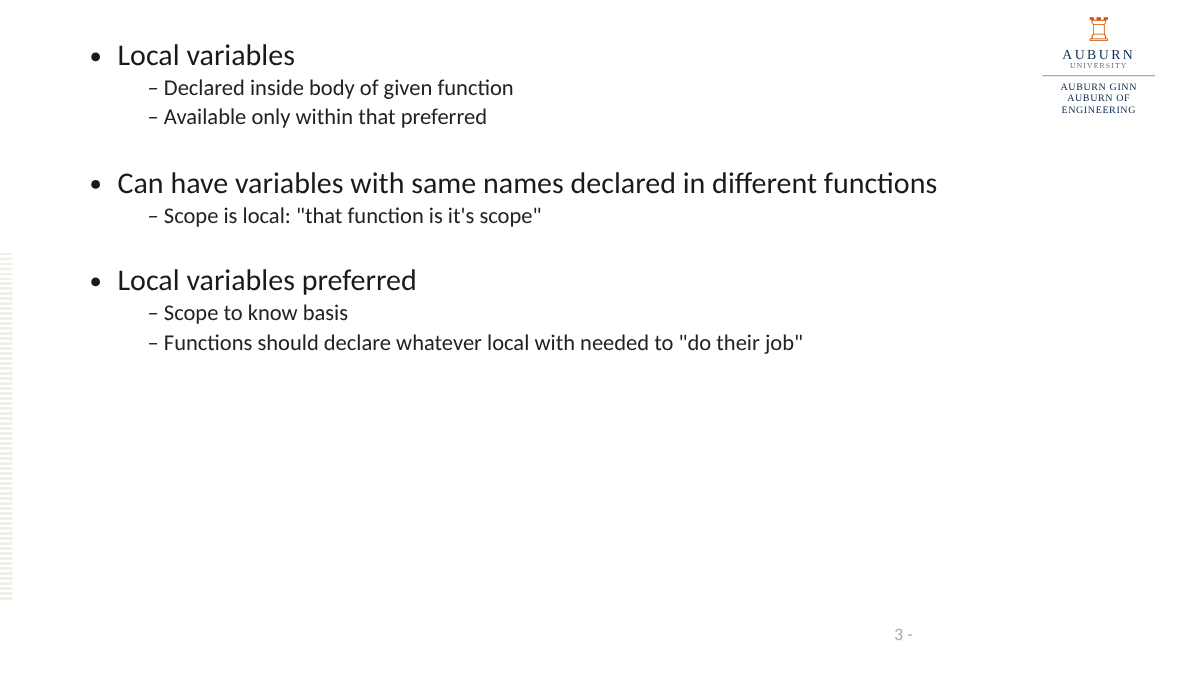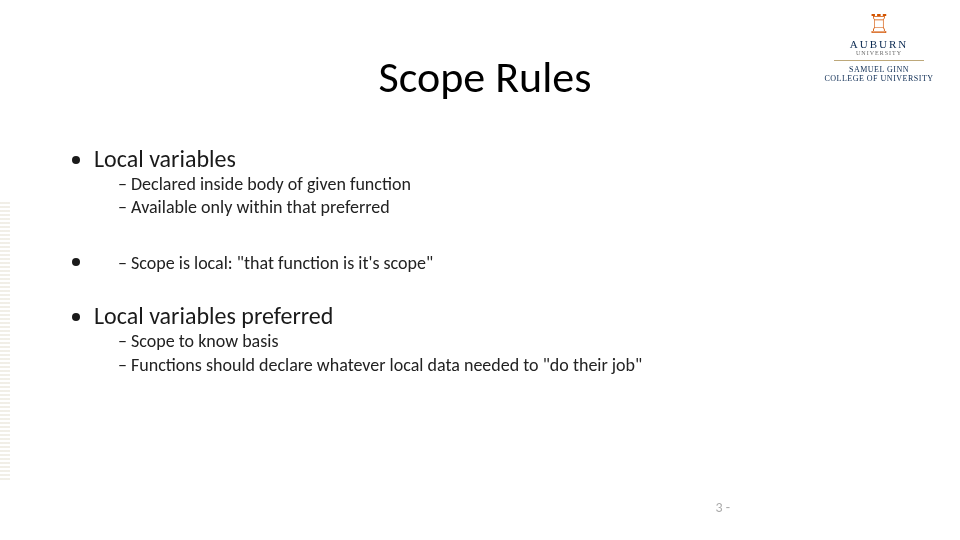--- a/index.html
+++ b/index.html
@@ -109,43 +109,43 @@
 </head>
 <body>
 
 <div class="left-accent"></div>
 
 <div class="logo-block">
   <div class="logo-tower">♖</div>
   <div class="logo-text-main">AUBURN</div>
   <div class="logo-text-sub">UNIVERSITY</div>
   <div class="logo-divider"></div>
-  <div class="logo-college">SAMUEL GINN</div>
-  <div class="logo-college">COLLEGE OF UNIVERSITY</div>
+  <div class="logo-college">AUBURN GINN</div>
+  <div class="logo-college">AUBURN OF ENGINEERING</div>
 </div>
 
 <div class="slide">
-  <h1 class="title">Scope Rules</h1>
 
   <ul class="level1">
     <li>
       <span>Local variables</span>
       <ul class="level2">
         <li>Declared inside body of given function</li>
         <li>Available only within that preferred</li>
       </ul>
     </li>
     <li>
+      <span>Can have variables with same names declared in different functions</span>
       <ul class="level2">
         <li>Scope is local: "that function is it's scope"</li>
       </ul>
     </li>
     <li>
       <span>Local variables preferred</span>
       <ul class="level2">
         <li>Scope to know basis</li>
-        <li>Functions should declare whatever local data needed to "do their job"</li>
+        <li>Functions should declare whatever local with needed to "do their job"</li>
       </ul>
     </li>
   </ul>
 
   <div class="page-num">3 -</div>
 </div>
 
 </body></html>

